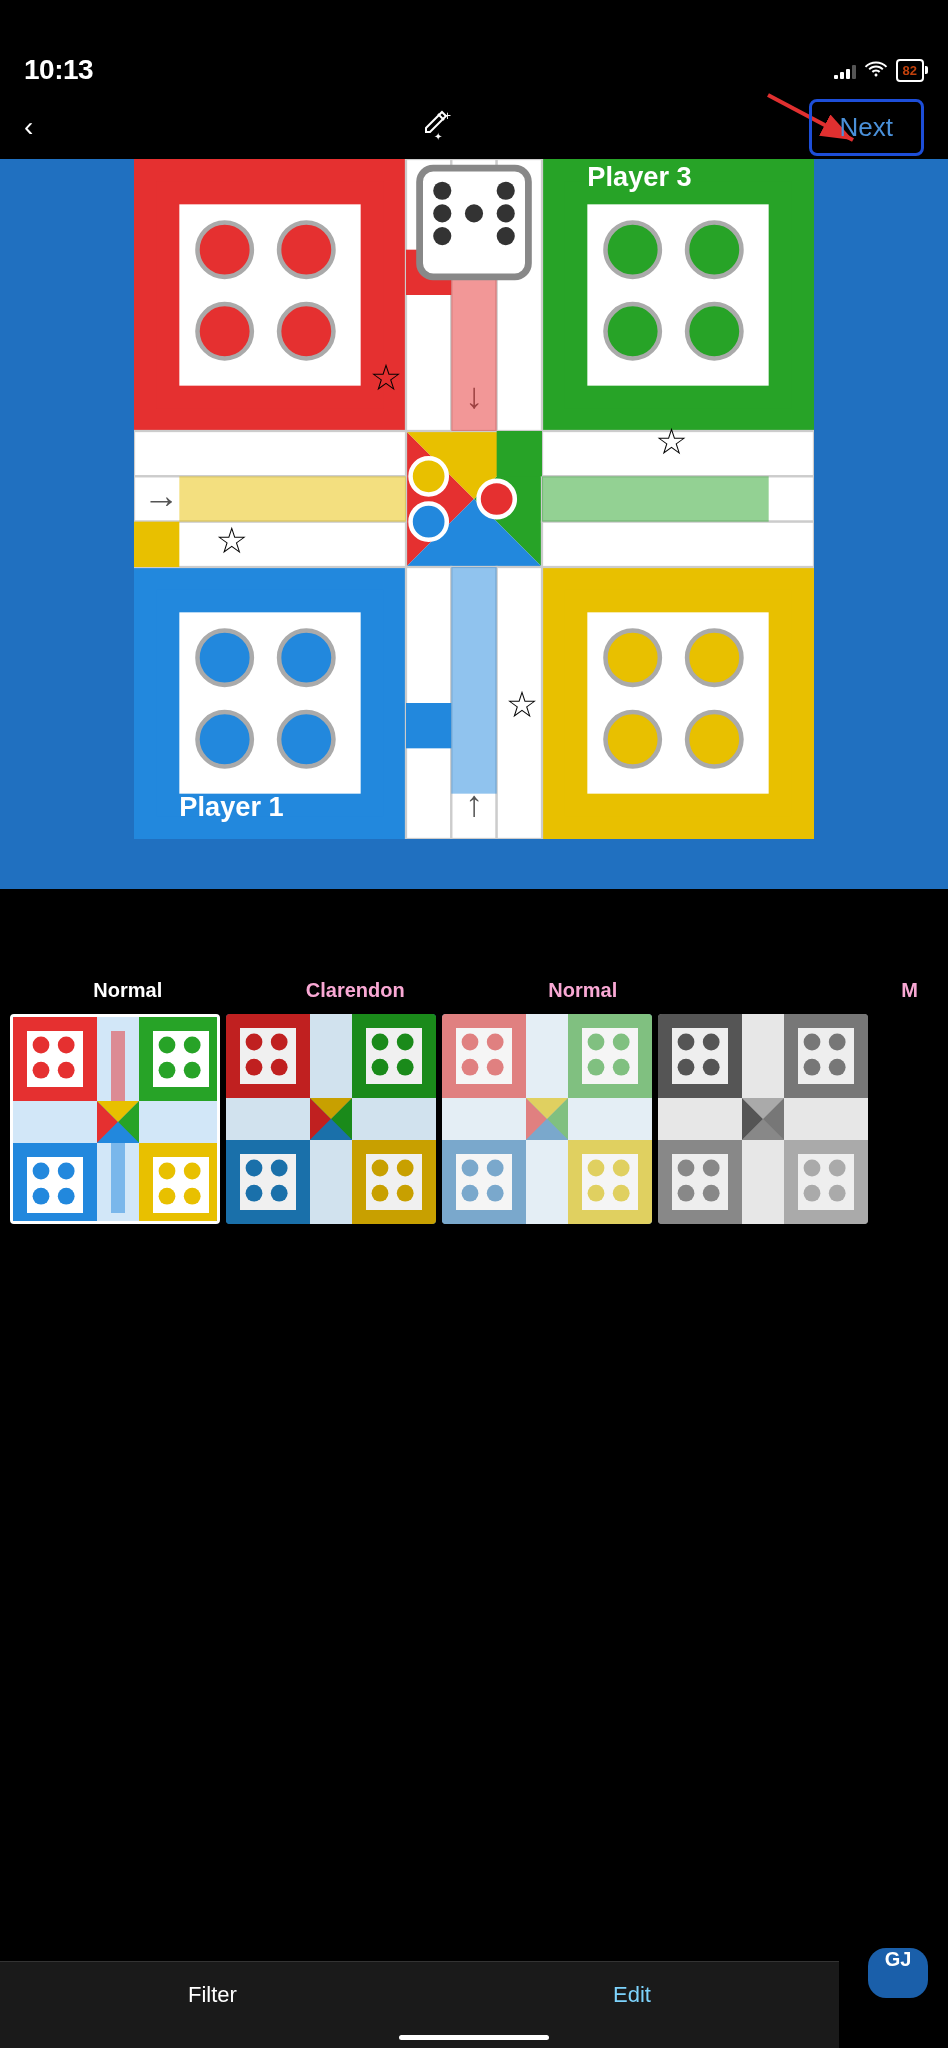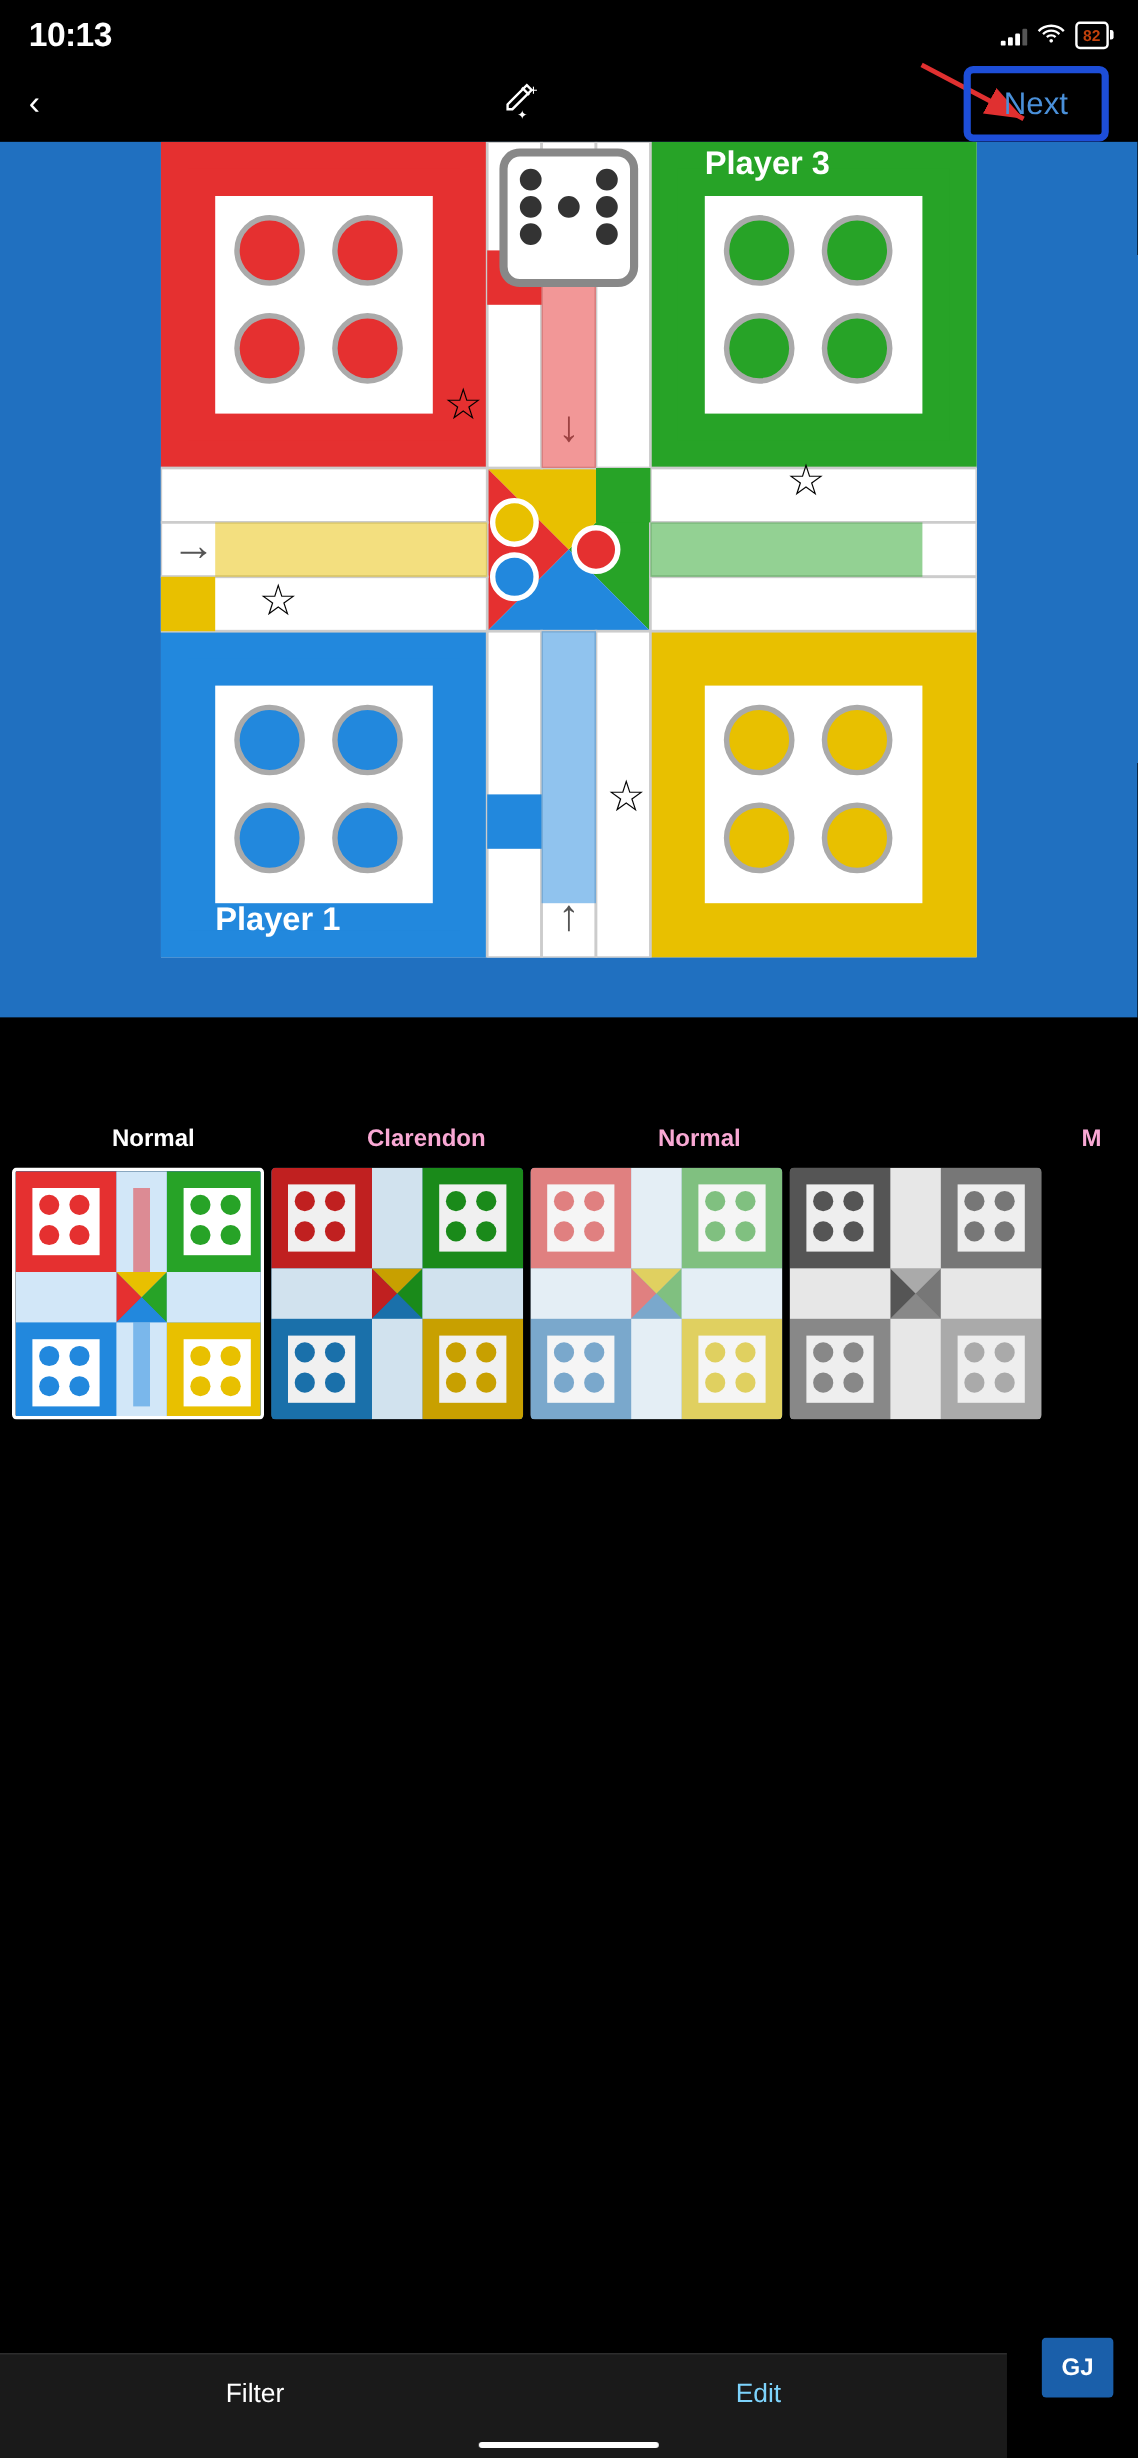--- a/index.html
+++ b/index.html
@@ -14,20 +14,21 @@
     }
 
     
     .status-bar {
       display: flex;
       align-items: center;
       justify-content: space-between;
       padding: 12px 24px 8px 24px;
       background: #000;
       height: 54px;
+      margin-top: 41px;
     }
     .status-time {
       color: #fff;
       font-size: 28px;
       font-weight: 700;
       letter-spacing: -0.5px;
     }
     .status-icons {
       display: flex;
       align-items: center;
@@ -84,21 +85,21 @@
       font-weight: 300;
       cursor: pointer;
       width: 40px;
     }
     .nav-edit-icon {
       color: #fff;
       font-size: 22px;
     }
     .nav-next-btn {
       background: transparent;
-      border: 6px solid #1d4ed8;
+      border: 3px solid #1d4ed8;
       border-radius: 8px;
       padding: 10px 28px;
       color: #4a90d9;
       font-size: 26px;
       font-weight: 500;
       cursor: pointer;
       position: relative;
     }
 
     
@@ -200,23 +201,22 @@
     }
 
     
     .watermark {
       position: fixed;
       bottom: 50px;
       right: 20px;
       background: #1a5faa;
       width: 60px;
       height: 50px;
-      border-radius: 4px;
-      display: flex;
-      align-items: center;
+      border-radius: 18px;
+      display: flex;
       justify-content: center;
       color: #fff;
       font-size: 20px;
       font-weight: 700;
     }
 
     
     .ludo-svg {
       width: 680px;
       height: 680px;

